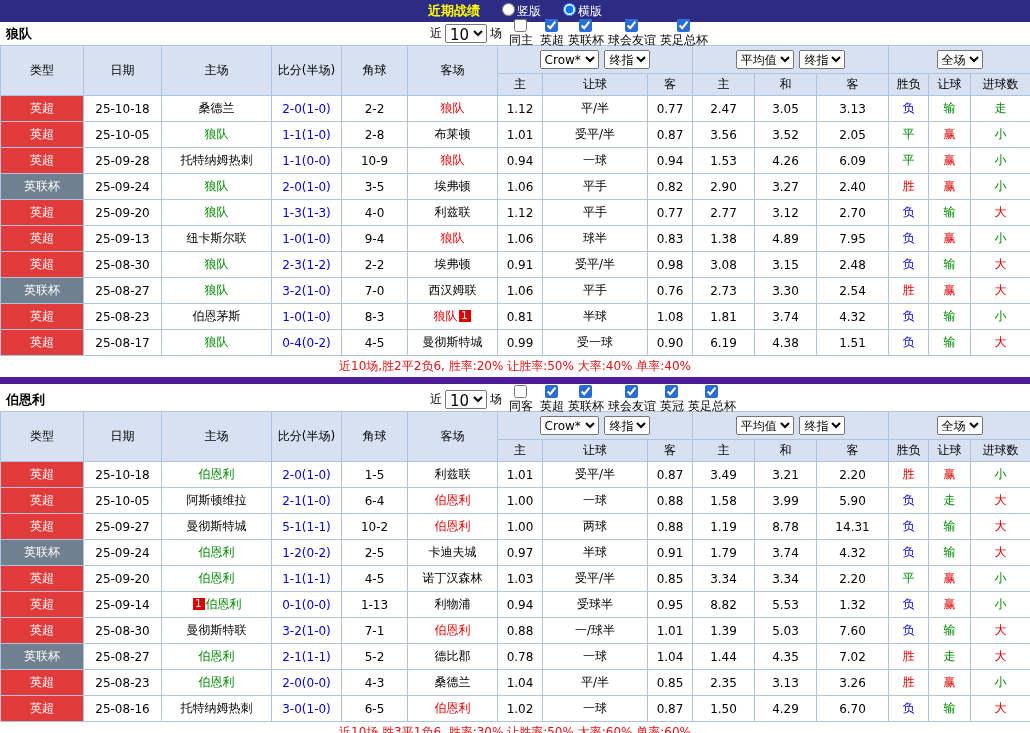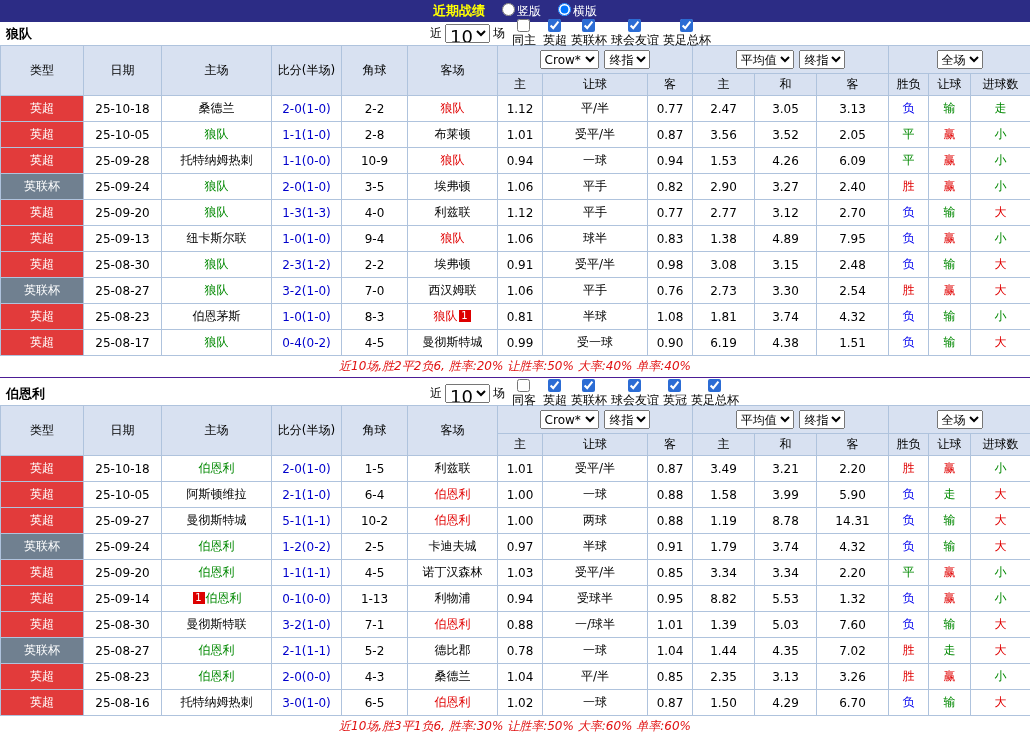--- a/index.html
+++ b/index.html
@@ -1,48 +1,48 @@
 <!DOCTYPE html>
 <html><head>
 <meta charset="utf-8">
 <style>
   html,body{margin:0;padding:0;background:#fff;}
   body{width:1030px;font-family:"DejaVu Sans","Liberation Sans",sans-serif;font-size:12px;color:#000;}
   
-  .topbar{height:22px;background:#2c2c85;display:flex;align-items:center;justify-content:center;gap:17px;}
+  .topbar{height:22px;background:#2c2c85;display:flex;align-items:center;justify-content:center;gap:22px;}
   .topbar .title{color:#ffff00;font-weight:bold;font-size:13px;}
   .topbar label{color:#fff;display:inline-flex;align-items:flex-start;gap:2px;cursor:pointer;}
   .topbar input{margin:0;}
   
   .section{position:relative;}
   .section + .section{margin-top:4px;}
   .section-head{height:23px;position:relative;display:flex;align-items:center;}
   .team-title{font-weight:bold;font-size:13px;padding-left:6px;}
   .filters{position:absolute;left:430px;top:0;height:100%;display:flex;align-items:center;gap:3px;white-space:nowrap;}
-  .filters select{font-size:18px;height:19px;font-family:inherit;}
+  .filters select{font-size:15px;height:19px;font-family:inherit;}
   .chk{display:inline-flex;align-items:center;margin-left:4px;cursor:pointer;flex-direction:column;}
   .chk input{margin:0 2px 0 0;accent-color:#2b6cd4;width:13px;height:13px;}
   
   table{border-collapse:collapse;table-layout:fixed;width:1030px;}
   th,td{border:1px solid #afc3dd;text-align:center;padding:0 2px;overflow:hidden;white-space:nowrap;}
   thead th{background:#d8e1f1;font-weight:normal;}
   .hr1 th{height:23px;}
   .hr2 th{height:21px;}
   tbody td{height:25px;background:#fff;}
   .selcell select{font-size:12px;height:19px;margin:4px 1px;font-family:inherit;}
   .type-red{background:#e23b3b;color:#fff;}
   .type-gray{background:#708090;color:#fff;}
   .team{cursor:pointer;text-align:center;}
   .c-red{color:#e00000;}
   .c-green{color:#008800;}
   .c-blue{color:#0000ee;}
   .c-black{color:#000;}
   .score{color:#0000cc;cursor:pointer;}
   .badge{display:inline-block;width:12px;height:12px;line-height:12px;background:#dd0000;color:#fff;font-size:10px;vertical-align:1px;margin:0 1px;}
-  .summary{height:21px;line-height:21px;text-align:center;color:#e11111;border-bottom:1px solid #4c1d95;font-style:italic;}
+  .summary{height:21px;line-height:21px;text-align:center;color:#e11111;border-bottom:7px solid #4c1d95;}
 </style>
 </head>
 <body>
 
 <div class="topbar">
   <span class="title">近期战绩</span>
   <label>
     <input type="radio" name="layout" style="">
     <span>竖版</span>
   </label>

